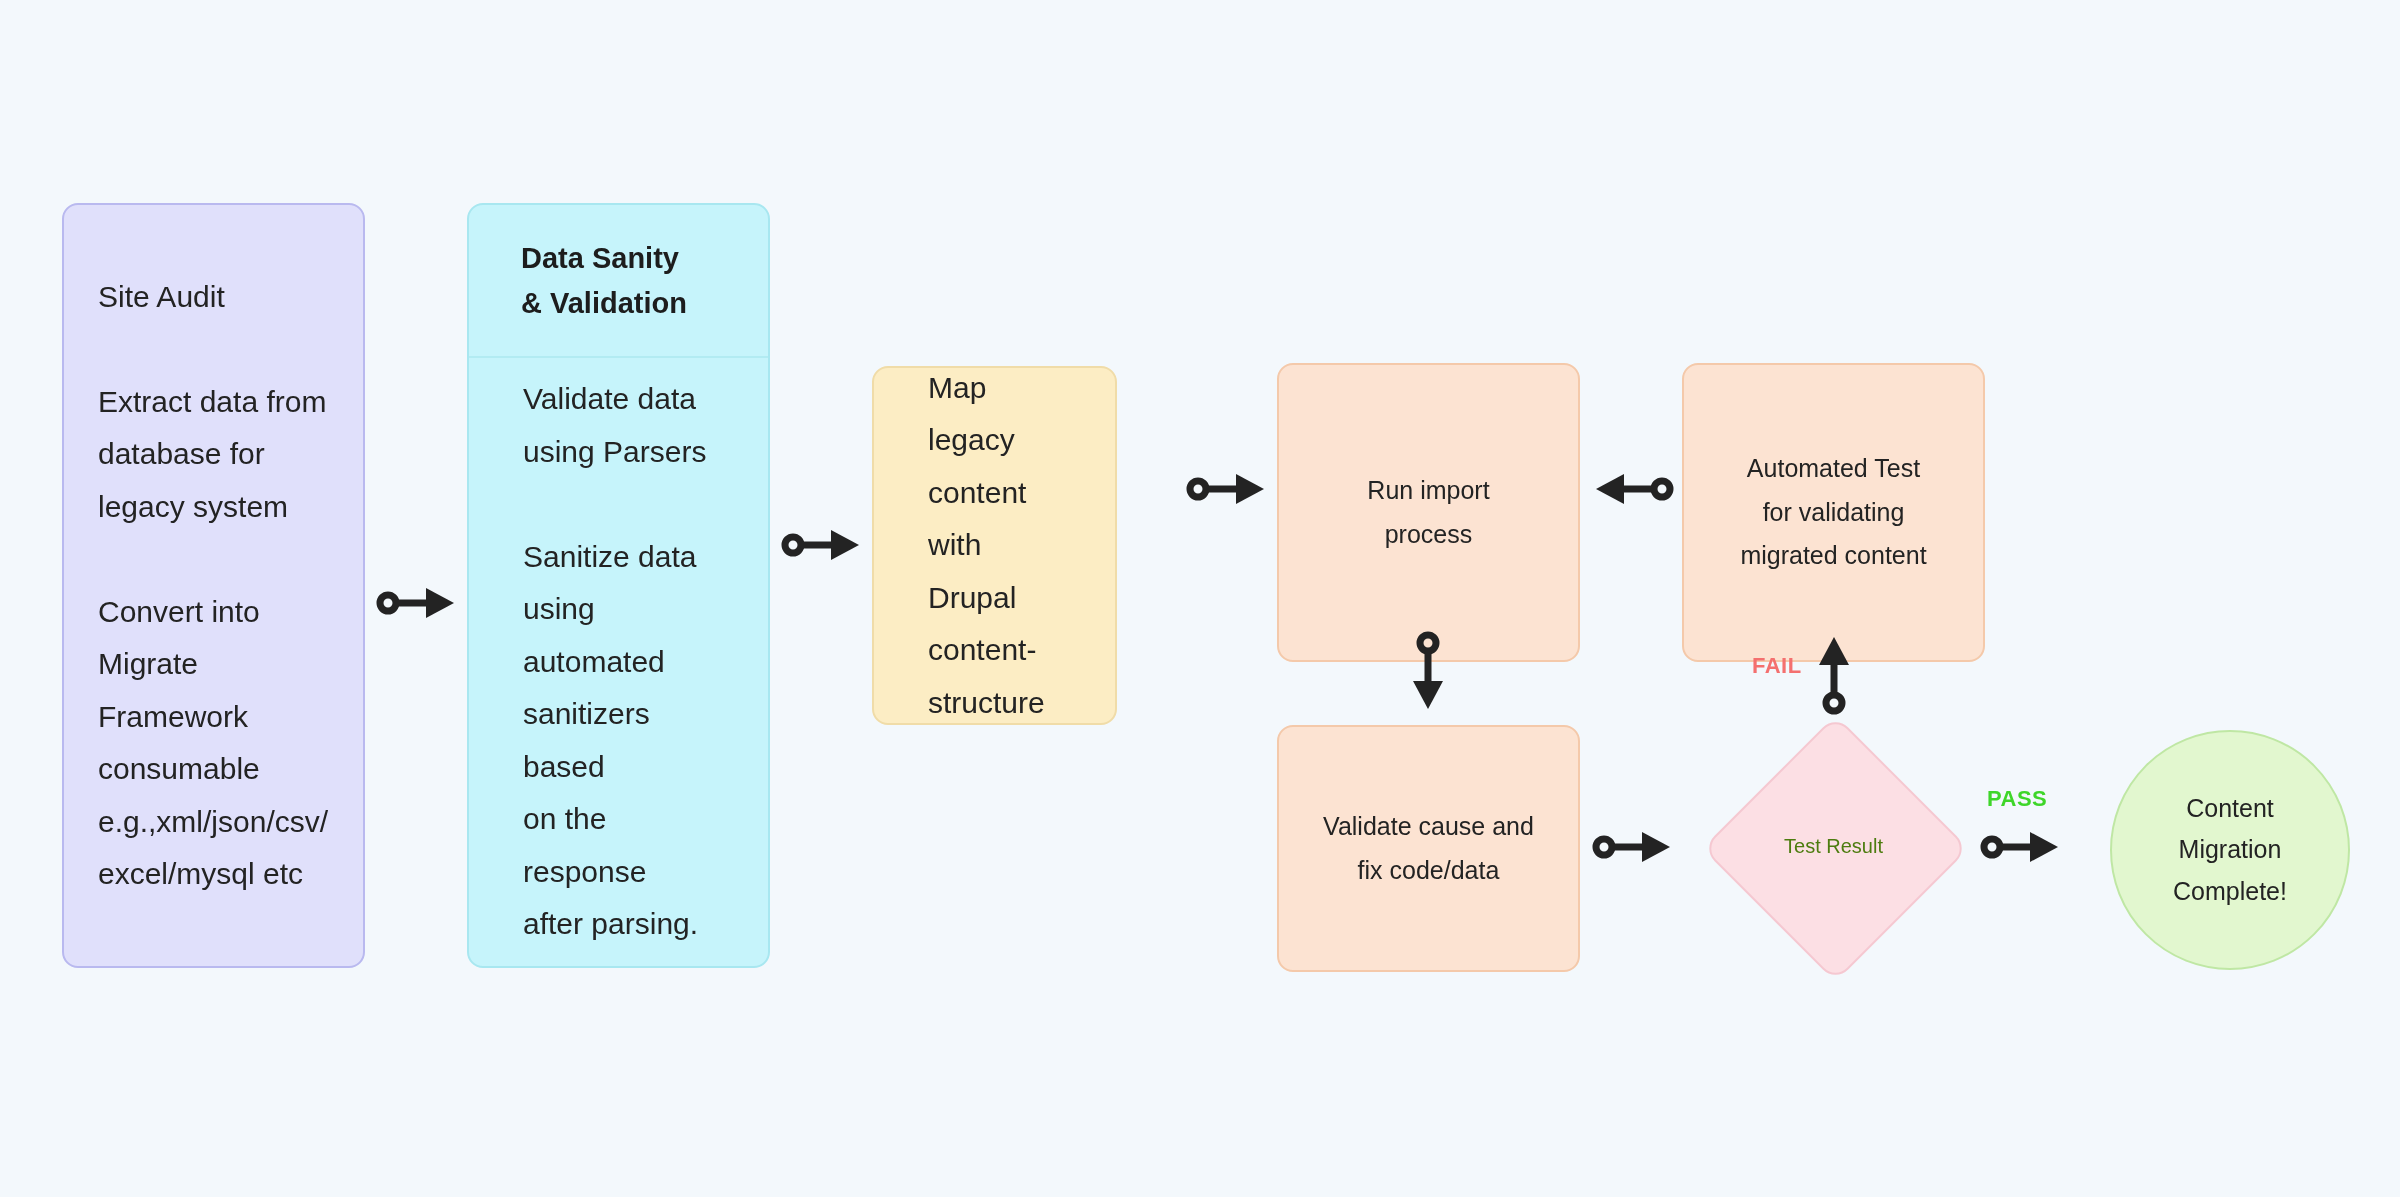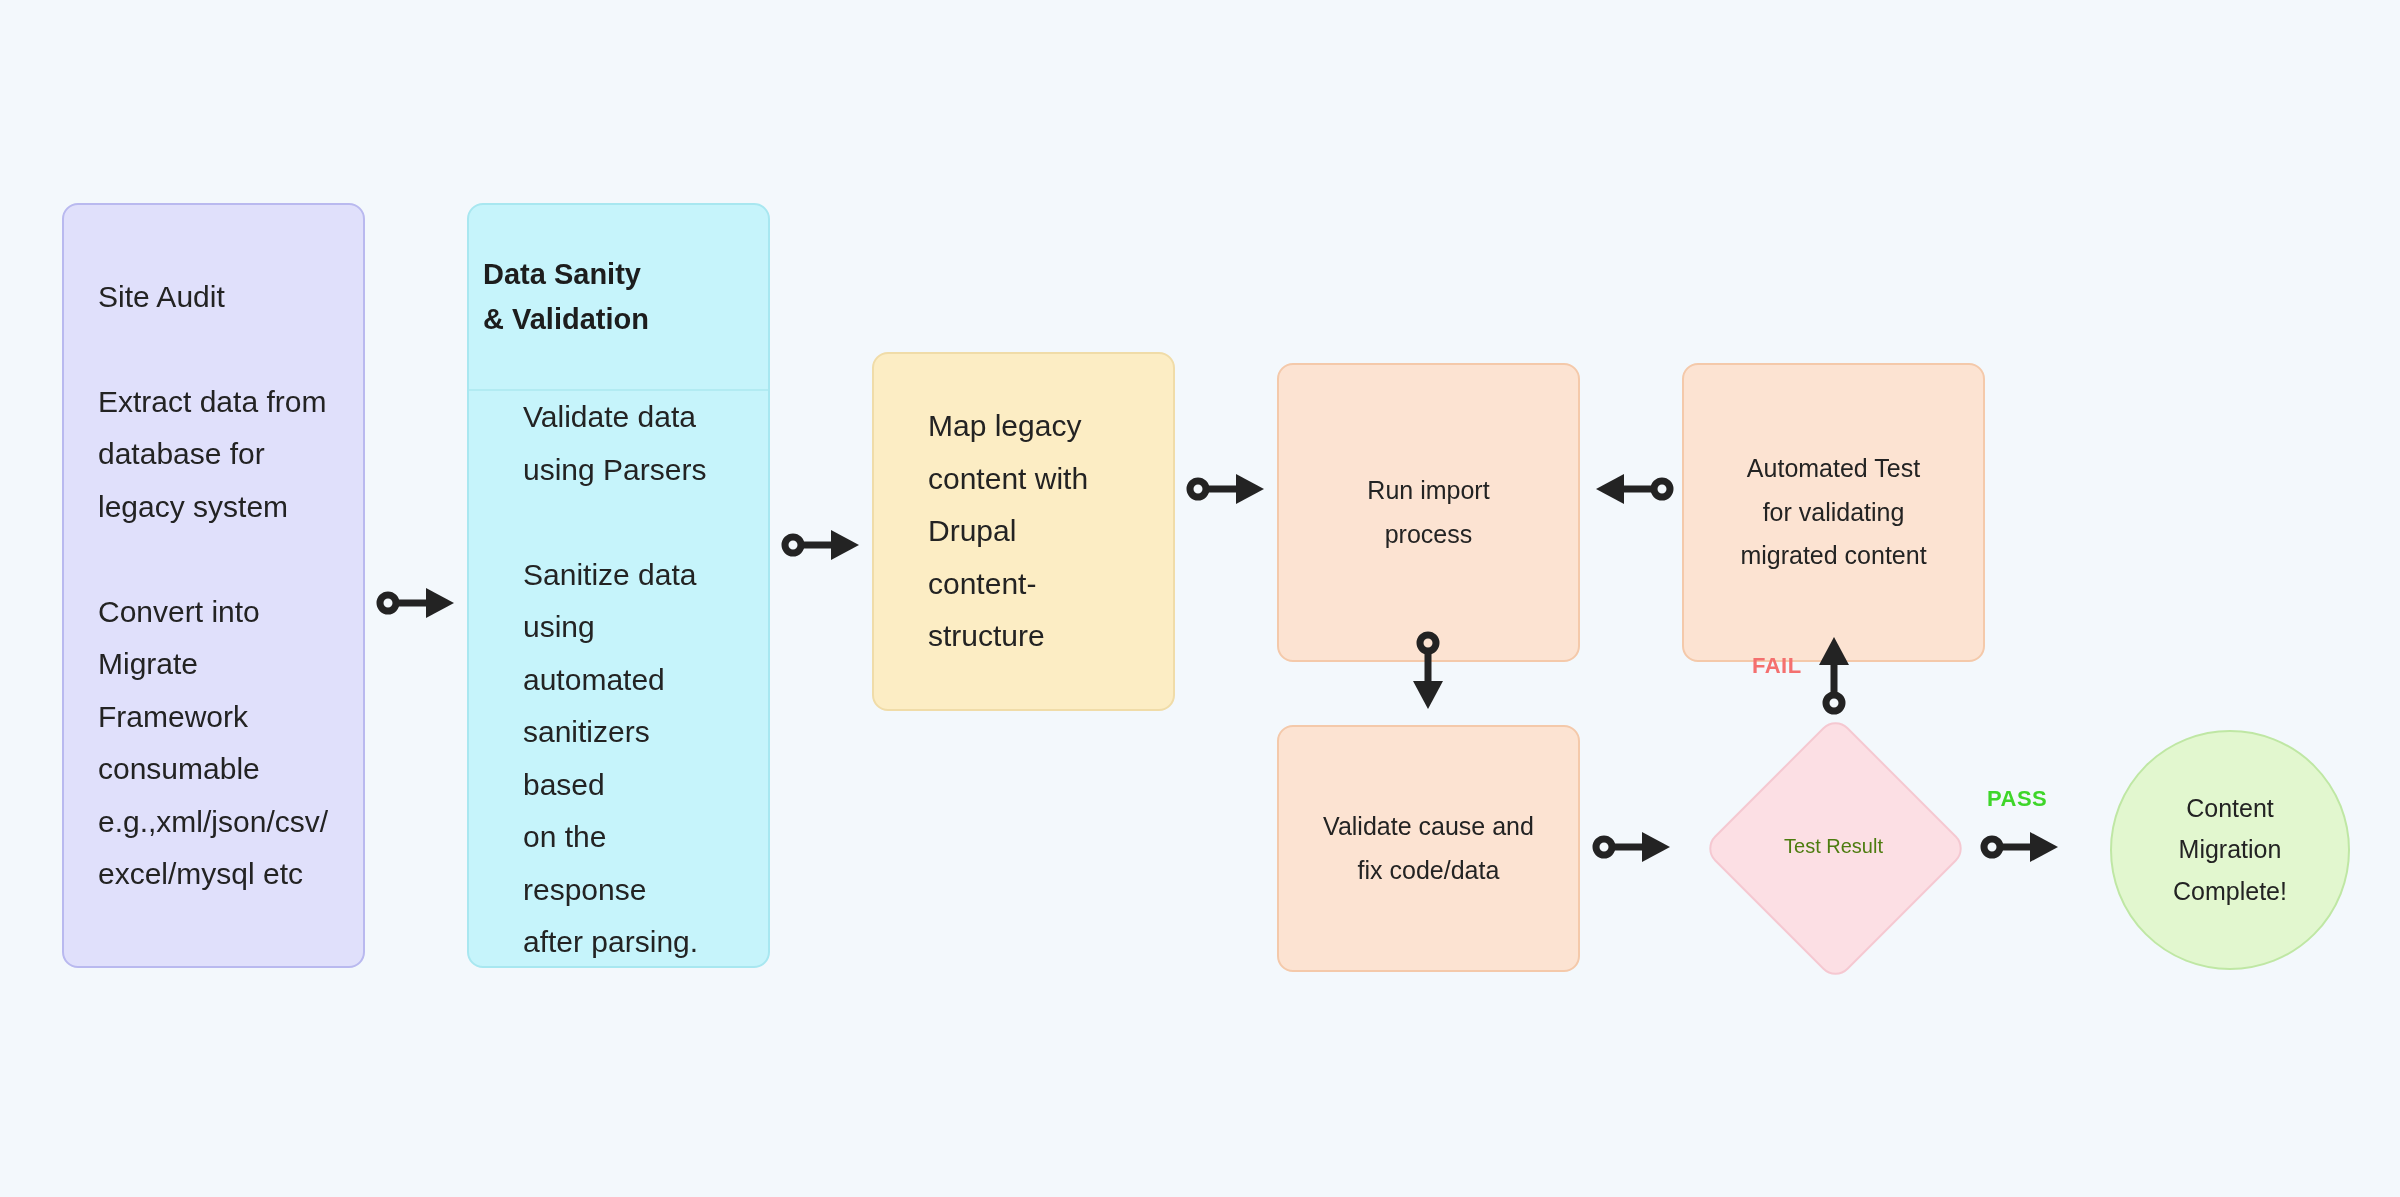--- a/index.html
+++ b/index.html
@@ -55,49 +55,49 @@
     top: 203px;
     width: 303px;
     height: 765px;
     background: #c6f4fb;
     border-color: #a8e7f0;
     display: flex;
     flex-direction: column;
     overflow: hidden;
   }
   #box-data-sanity .node-header {
-    height: 186px;
+    height: 153px;
     flex: none;
     border-bottom: 2px solid #b2ebf2;
     display: flex;
     flex-direction: column;
     justify-content: center;
-    padding: 0 14px;
+    padding: 0 52px;
     box-sizing: border-box;
   }
   #box-data-sanity .node-header-text {
     font-size: 29px;
     font-weight: bold;
     line-height: 1.55;
     color: #1d1d1d;
     white-space: pre-line;
   }
   #box-data-sanity .node-body {
     flex: 1 1 auto;
     display: flex;
     align-items: center;
     padding: 0 54px;
     box-sizing: border-box;
   }
 
   
   #box-map-legacy {
     left: 872px;
-    top: 352px;
-    width: 303px;
+    top: 366px;
+    width: 245px;
     height: 359px;
     background: #fcedc4;
     border-color: #f0dca8;
     display: flex;
     align-items: center;
   }
   #box-map-legacy .node-text { padding: 0 54px; width: 100%; }
 
   
   .peach {

